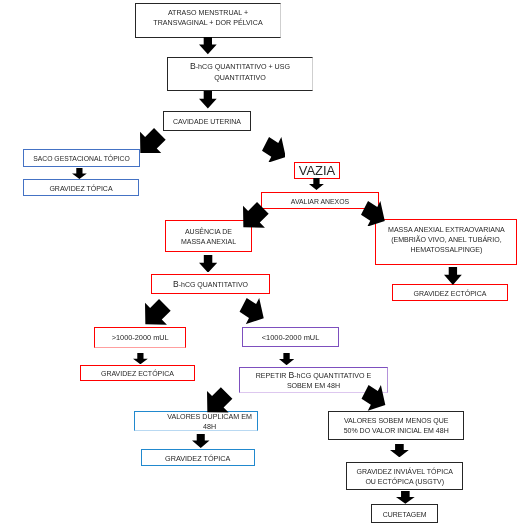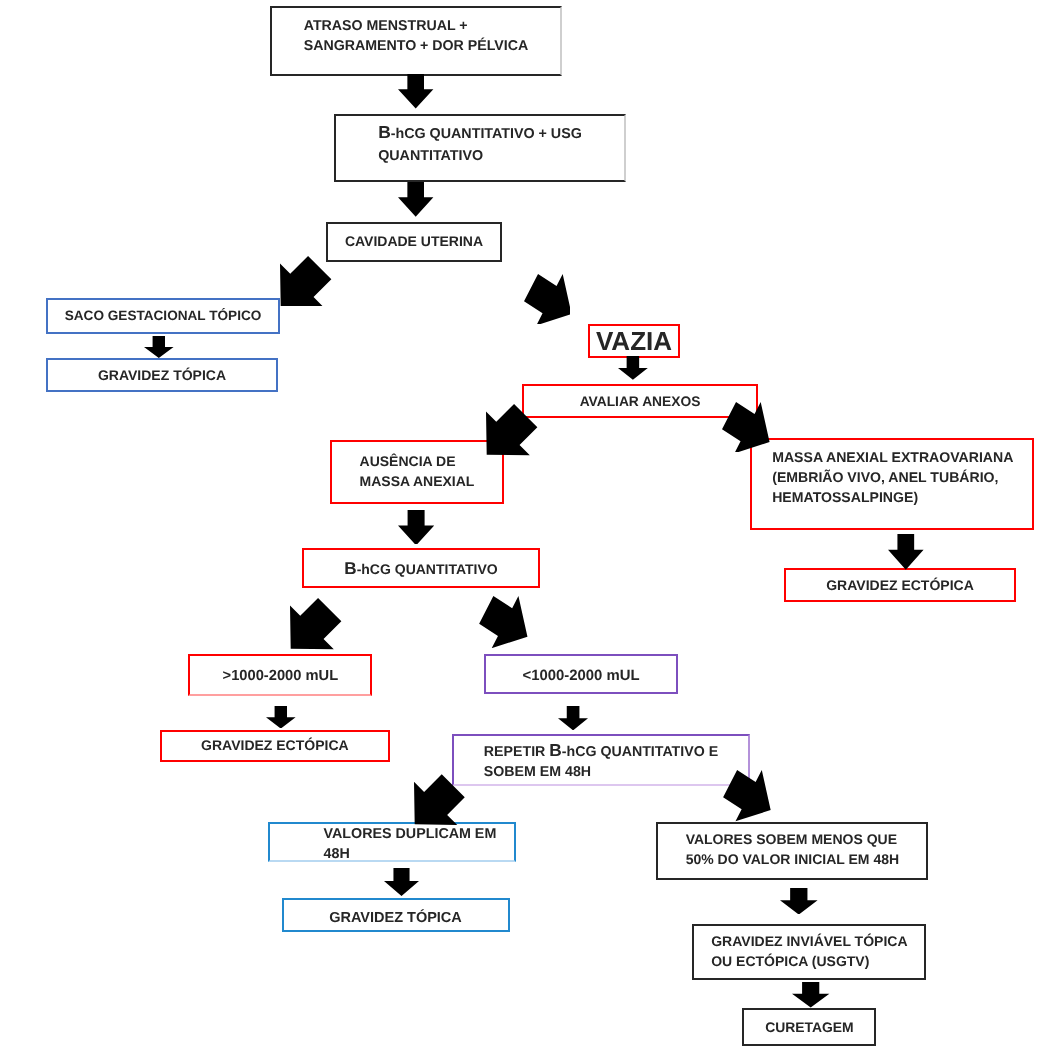--- a/index.html
+++ b/index.html
@@ -4,37 +4,37 @@
 <style>
   html, body { margin:0; padding:0; }
   body {
     width:528px; height:530px; background:#ffffff; position:relative;
     font-family:"Liberation Sans", sans-serif; overflow:hidden;
     -webkit-font-smoothing:antialiased;
   }
   #stage { position:absolute; left:0; top:0; width:528px; height:530px; }
   .node {
     position:absolute; box-sizing:border-box; background:#ffffff;
-    display:flex; align-items:center; justify-content:center; text-align:left;
-    font-weight:bold; color:#262626; line-height:10.2px;
+    display:flex; align-items:center; justify-content:center; text-align:center;
+    font-weight:normal; color:#262626; line-height:10.2px;
     border-width:1px; border-style:solid;
   }
   .arrow { position:absolute; display:block; }
   .bigB { font-size:1.22em; }
   .node > div { position:relative; top:1.2px; }
   .node.multiline > div { top:1px; }
   .node.raise > div { top:-2px; }
 </style>
 </head>
 <body>
 
 <div id="stage">
 
   <div class="node multiline raise" style="left:135px;top:3px;width:146px;height:34.5px;border-color:#262626;font-size:7.1px;border-right-color:#cfcfcf;">
-    <div><span>ATRASO MENSTRUAL +</span><br><span>SANGRAMENTO + DOR PÉLVICA</span></div>
+    <div><span>ATRASO MENSTRUAL +</span><br><span>TRANSVAGINAL + DOR PÉLVICA</span></div>
   </div>
 
   <div class="node multiline raise" style="left:135px;top:57px;width:146px;height:34px;border-color:#262626;font-size:7.15px;border-right-color:#cfcfcf;margin-left:32px;">
     <div><span class="bigB">B</span><span>-hCG QUANTITATIVO + USG</span><br><span>QUANTITATIVO</span></div>
   </div>
 
   <div class="node" style="left:163px;top:111px;width:88px;height:20px;border-color:#262626;font-size:7.0px;">
     <div><span>CAVIDADE UTERINA</span></div>
   </div>
 
@@ -75,21 +75,21 @@
   </div>
 
   <div class="node" style="left:242px;top:327.3px;width:97px;height:20px;border-color:#7d4fbe;font-size:7.45px;">
     <div><span>&lt;1000-2000 mUL</span></div>
   </div>
 
   <div class="node" style="left:80.2px;top:365.3px;width:114.5px;height:16.1px;border-color:#ff0000;font-size:7.0px;">
     <div><span>GRAVIDEZ ECTÓPICA</span></div>
   </div>
 
-  <div class="node multiline" style="left:226px;top:366.5px;width:149px;height:26.5px;border-color:#7d4fbe;font-size:7.1px;border-bottom-color:#ddc7ef;border-right-color:#b492da;">
+  <div class="node multiline" style="left:239px;top:366.5px;width:149px;height:26.5px;border-color:#7d4fbe;font-size:7.1px;border-bottom-color:#ddc7ef;border-right-color:#b492da;">
     <div><span>REPETIR </span><span class="bigB">B</span><span>-hCG QUANTITATIVO E</span><br><span>SOBEM EM 48H</span></div>
   </div>
 
   <div class="node" style="left:133.8px;top:410.5px;width:124.5px;height:20.7px;border-color:#2189ce;font-size:7.15px;border-bottom-color:#b9d9f2;padding-left:27px;">
     <div><span>VALORES DUPLICAM EM 48H</span></div>
   </div>
 
   <div class="node" style="left:140.5px;top:448.9px;width:114.5px;height:17.5px;border-color:#2189ce;font-size:7.25px;">
     <div><span>GRAVIDEZ TÓPICA</span></div>
   </div>

